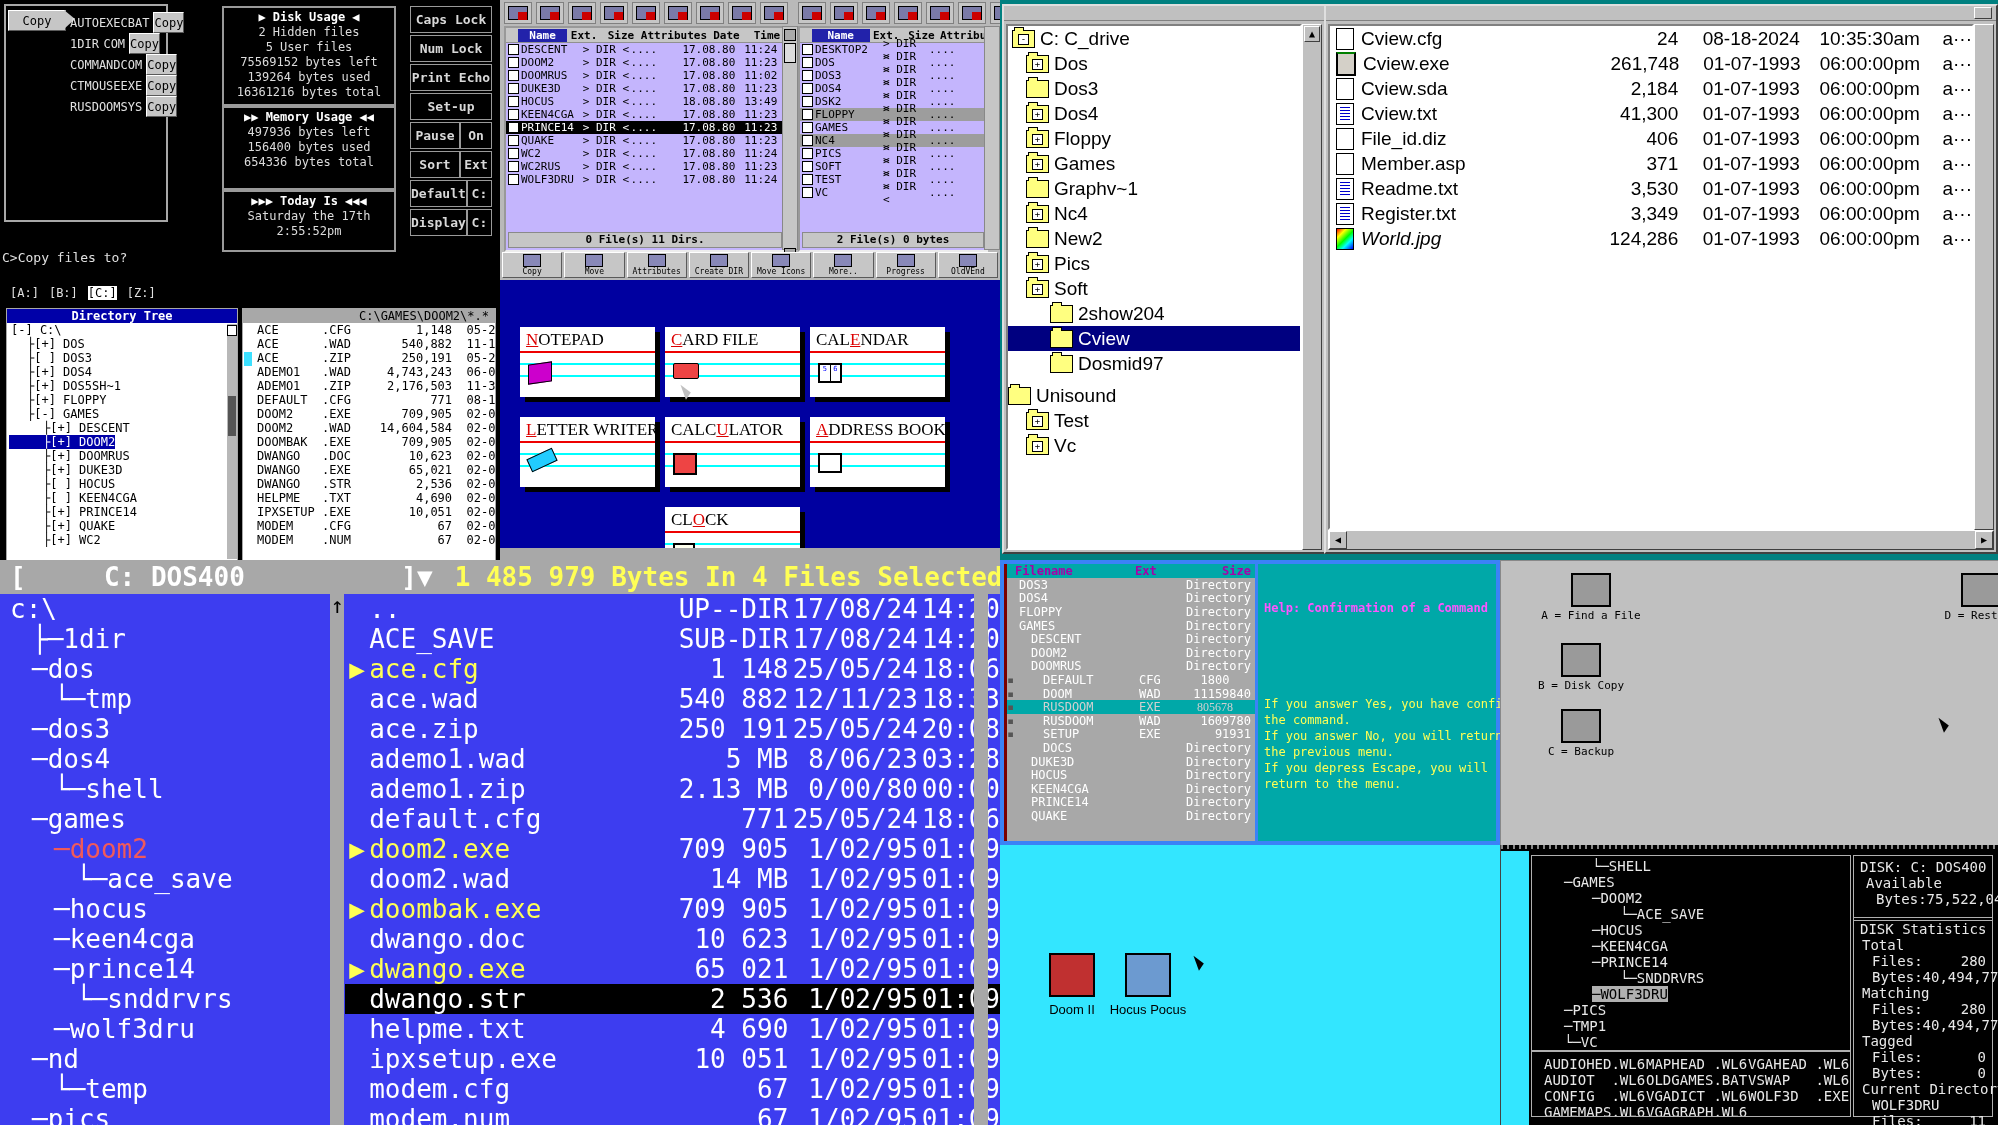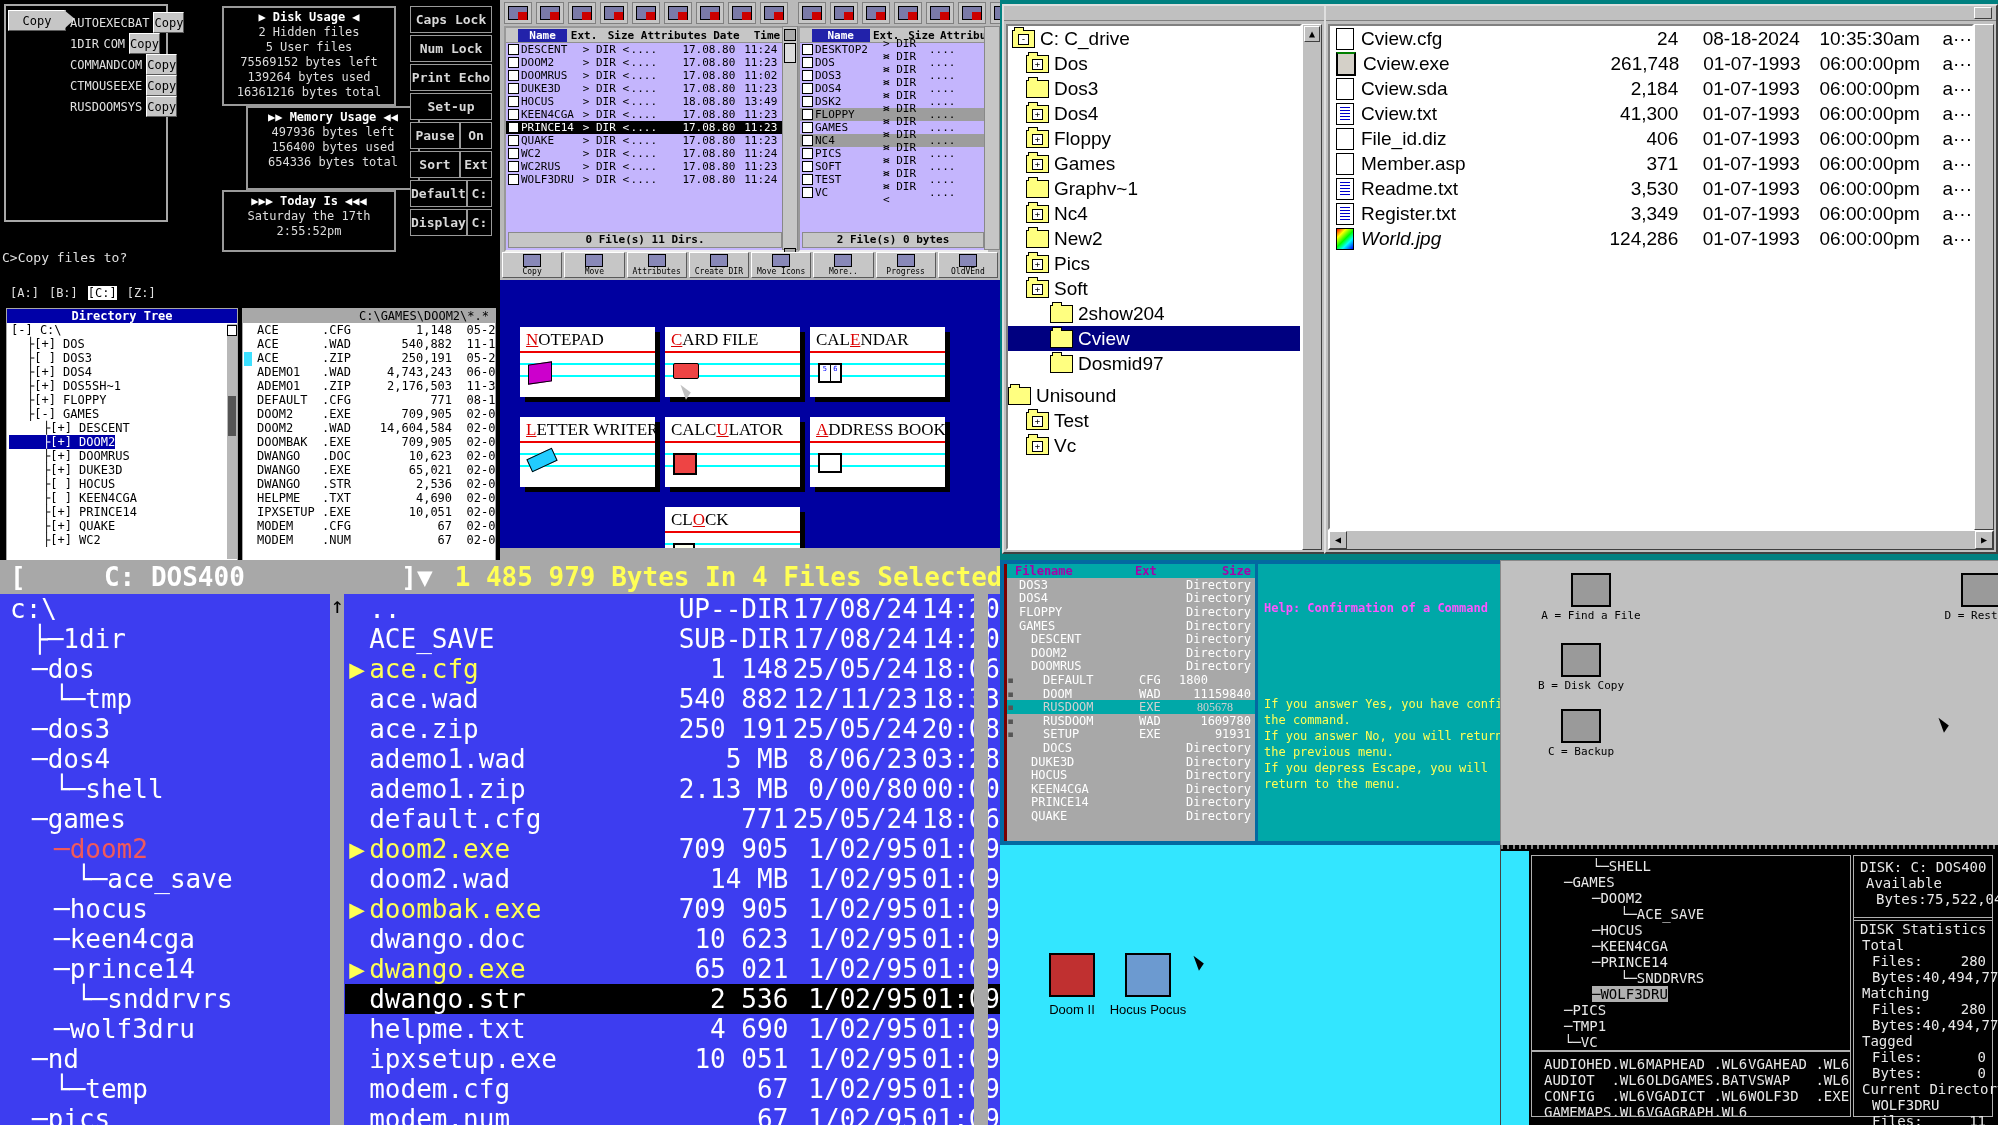--- a/index.html
+++ b/index.html
@@ -74,21 +74,21 @@
   .vc-dir{color:#fff;font-size:26px;font-weight:bold;}
   .vc-bytes{color:#ffff55;font-size:26px;font-weight:bold;}
   .vtree{position:absolute;left:0;top:34px;width:330px;bottom:0;color:#fff;font-size:26px;line-height:30px;}
   .vfiles{position:absolute;left:345px;top:34px;right:0;bottom:0;color:#fff;font-size:26px;line-height:30px;}
   .vrow{display:flex;white-space:pre;}
   .vrow.sel{background:#000;color:#fff;}
   .vyel{color:#ffff55;}
   .vred{color:#f05a5a;}
 
   
-  #p7{left:1000px;top:560px;width:500px;height:285px;background:#0369a1;padding-left:42px;}
+  #p7{left:1000px;top:560px;width:500px;height:285px;background:#3b82f6;}
   .t7l{position:absolute;left:4px;top:4px;width:248px;bottom:4px;background:#a8a8a8;border-left:3px solid #7a0000;}
   .t7hdr{background:#00a8a8;color:#a800a8;font-size:12px;display:flex;font-weight:bold;}
   .t7row{display:flex;font-size:12px;color:#fff;height:13.6px;align-items:center;}
   .t7row.sel{background:#00a8a8;color:#d0d0d0;}
   .t7 .tag{width:8px;color:#555;}
   .t7r{position:absolute;left:258px;top:4px;right:4px;bottom:4px;background:#00a8a8;color:#ffff55;font-size:12px;line-height:16px;padding:4px 6px;}
   .t7r .ttl{color:#ff55ff;font-weight:bold;}
 
   
   #p8{left:1500px;top:560px;width:498px;height:285px;background:#c0c0c0;border:1px solid #888;}
@@ -131,21 +131,21 @@
       <div style="font-weight:bold;color:#fff;">▶ Disk Usage ◀</div>
       <div id="p1disk">
           <div class="dos">2 Hidden files</div>
           <div class="dos">5 User files</div>
           <div class="dos">75569152 bytes left</div>
           <div class="dos">139264 bytes used</div>
           <div class="dos">16361216 bytes total</div>
         </div>
     </div>
 
-    <div class="infobox" style="position:absolute;left:222px;top:106px;width:170px;height:78px;margin-left:24px;">
+    <div class="infobox" style="position:absolute;left:222px;top:106px;width:170px;height:78px;">
       <div style="font-weight:bold;color:#fff;">▶▶ Memory Usage ◀◀</div>
       <div id="p1mem">
           <div class="dos">497936 bytes left</div>
           <div class="dos">156400 bytes used</div>
           <div class="dos">654336 bytes total</div>
         </div>
     </div>
 
     <div class="infobox" style="position:absolute;left:222px;top:190px;width:170px;height:56px;">
       <div style="font-weight:bold;color:#fff;">▶▶▶ Today Is ◀◀◀</div>
@@ -815,21 +815,21 @@
           <div class="t7row">
             <span class="tag"> </span>
             <span style="flex:1;padding-left:16px;">DOOMRUS</span>
             <span style="width:40px;"></span>
             <span style="width:72px;text-align:right;padding-right:4px;">Directory</span>
           </div>
           <div class="t7row">
             <span class="tag">▪</span>
             <span style="flex:1;padding-left:28px;">DEFAULT</span>
             <span style="width:40px;">CFG</span>
-            <span style="width:72px;text-align:left;padding-right:4px;">1800</span>
+            <span style="width:72px;text-align:center;padding-right:4px;">1800</span>
           </div>
           <div class="t7row">
             <span class="tag">▪</span>
             <span style="flex:1;padding-left:28px;">DOOM</span>
             <span style="width:40px;">WAD</span>
             <span style="width:72px;text-align:right;padding-right:4px;">11159840</span>
           </div>
           <div class="t7row sel">
             <span class="tag">▪</span>
             <span style="flex:1;padding-left:28px;">RUSDOOM</span>

